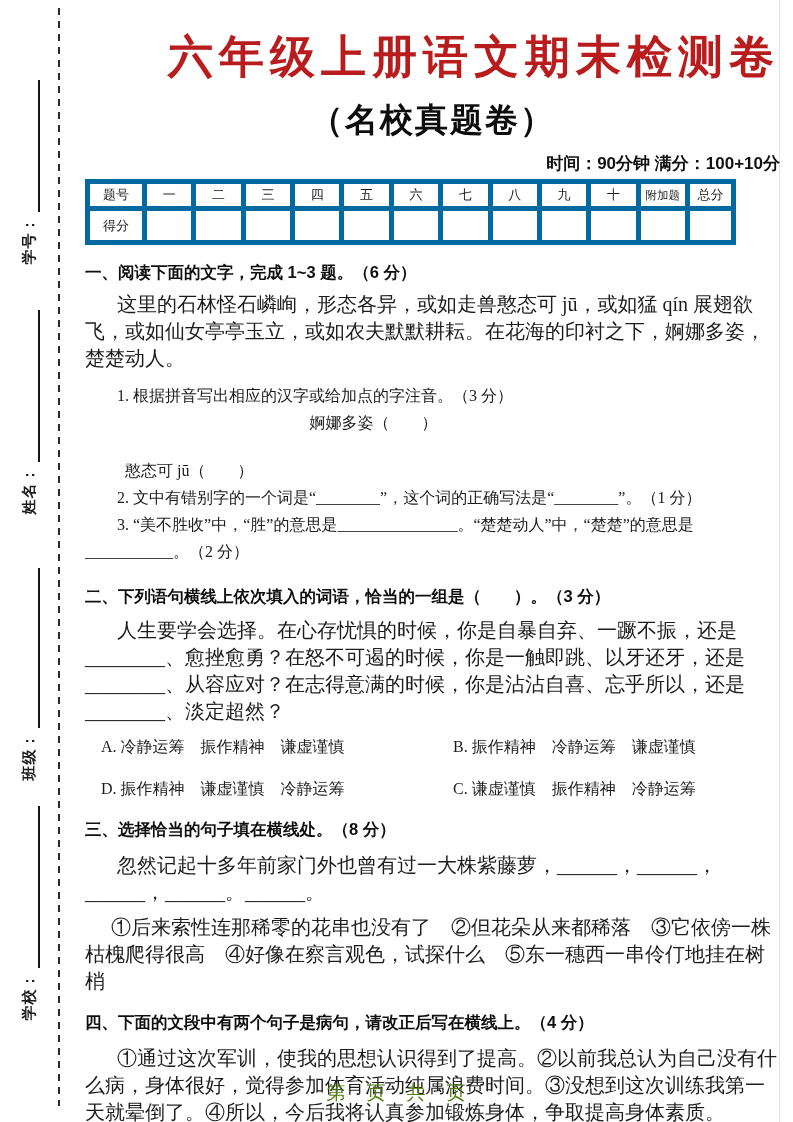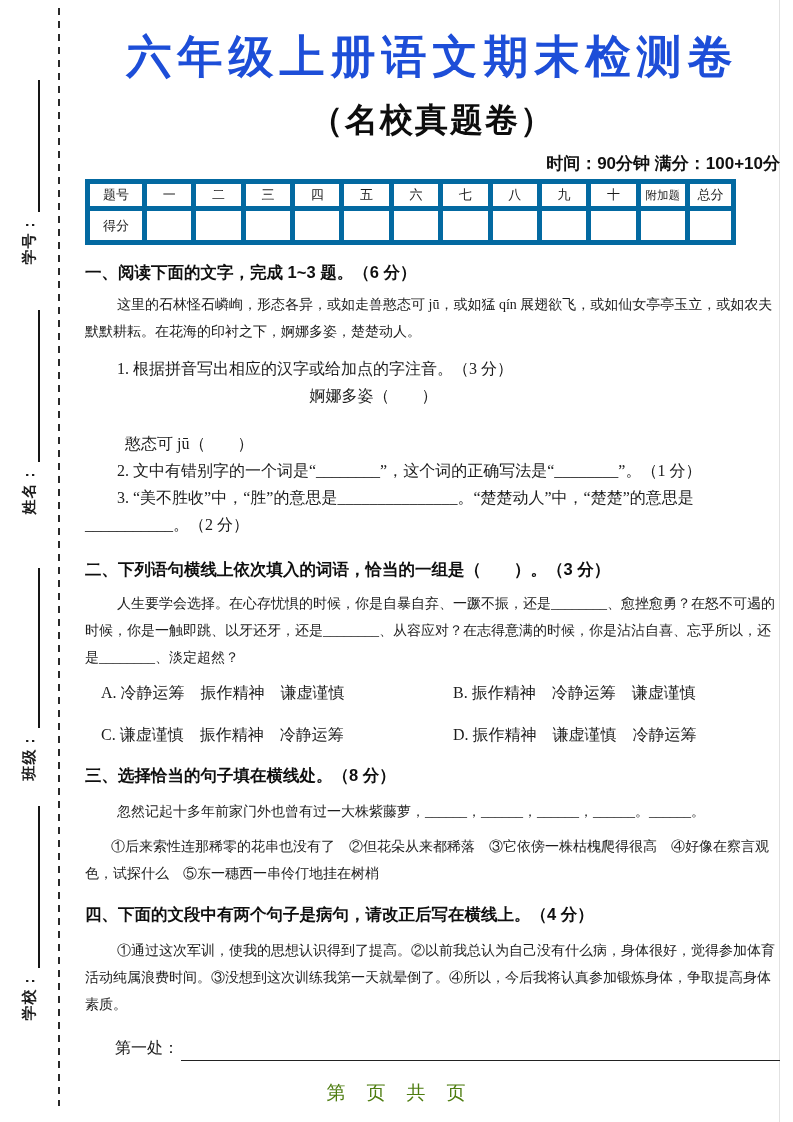--- a/index.html
+++ b/index.html
@@ -13,22 +13,22 @@
     position:absolute;left:58px;top:8px;height:1098px;width:2px;
     background:repeating-linear-gradient(to bottom,#2a2a2a 0 7px,transparent 7px 13px);
   }
   .edge-shadow{position:absolute;left:779px;top:0;bottom:0;width:1px;background:#e2e2e2;}
   .side-line{position:absolute;left:38px;width:1.5px;background:#161616;}
   .side-labelbox{position:absolute;left:16px;width:26px;height:56px;display:flex;align-items:center;justify-content:center;}
   .side-labelbox span{transform:rotate(-90deg);white-space:nowrap;font-size:15px;font-weight:600;letter-spacing:1px;}
   
   .content{position:absolute;left:85px;top:0;width:695px;}
   .title{
-    margin-top:30px;text-align:center;font-family:"Liberation Sans","DejaVu Sans",sans-serif;
-    font-weight:900;font-size:45px;line-height:54px;letter-spacing:6px;color:#1d4ed8;
+    margin-top:30px;text-align:right;font-family:"Liberation Sans","DejaVu Sans",sans-serif;
+    font-weight:900;font-size:45px;line-height:54px;letter-spacing:6px;color:#b91c1c;
   }
   .subtitle{
     margin-top:16px;text-align:center;font-family:"Liberation Sans","DejaVu Sans",sans-serif;
     font-weight:800;font-size:33px;line-height:40px;letter-spacing:2px;color:#0d0d0d;
   }
   .meta{
     margin-top:14px;text-align:right;font-family:"Liberation Sans","DejaVu Sans",sans-serif;
     font-weight:700;font-size:17px;line-height:20px;color:#111;
   }
   
@@ -38,21 +38,21 @@
     font-size:13px;padding:0;overflow:hidden;white-space:nowrap;
   }
   table.score tr.r1 td{height:22px;}
   table.score tr.r2 td{height:29px;}
   table.score td.small{font-size:11.5px;}
   
   .sec-heading{
     font-family:"Liberation Sans","DejaVu Sans",sans-serif;font-weight:700;
     font-size:16.5px;line-height:22px;color:#0f0f0f;
   }
-  .para{font-size:14px;line-height:27px;text-indent:32px;}
+  .para{font-size:20px;line-height:27px;text-indent:32px;}
   .qline{font-size:16px;line-height:27px;text-indent:32px;}
   .q1-items{display:flex;font-size:16px;line-height:27px;}
   .qi1{margin-left:40px;margin-top:48px;}
   .qi2{margin-left:66px;}
   .qi3{margin-left:56px;}
   .du{position:relative;}
   .du::after{content:"•";position:absolute;left:50%;bottom:-9px;transform:translateX(-50%);font-size:9px;color:#111;}
   .options{display:grid;grid-template-columns:352px 1fr;padding-left:16px;row-gap:15px;font-size:16px;line-height:27px;margin-top:8px;}
   .answer-row{display:flex;align-items:flex-end;margin-top:16px;font-size:16px;line-height:27px;padding-left:30px;}
   .answer-blank{flex:1;border-bottom:1px solid #222;height:22px;margin-left:2px;}
@@ -154,22 +154,22 @@
     <span class="qi3"><span>婀</span><span class="du">娜</span><span>多姿（　　）</span></span>
   </div>
   <div class="qline">2. 文中有错别字的一个词是“________”，这个词的正确写法是“________”。（1 分）</div>
   <div class="qline">3. “美不胜收”中，“胜”的意思是_______________。“楚楚动人”中，“楚楚”的意思是___________。（2 分）</div>
 
   <div class="sec-heading mt20">二、下列语句横线上依次填入的词语，恰当的一组是（　　）。（3 分）</div>
   <div class="para mt10">人生要学会选择。在心存忧惧的时候，你是自暴自弃、一蹶不振，还是________、愈挫愈勇？在怒不可遏的时候，你是一触即跳、以牙还牙，还是________、从容应对？在志得意满的时候，你是沾沾自喜、忘乎所以，还是________、淡定超然？</div>
   <div class="options">
     <span>A. 冷静运筹　振作精神　谦虚谨慎</span>
     <span>B. 振作精神　冷静运筹　谦虚谨慎</span>
+    <span>D. 振作精神　谦虚谨慎　冷静运筹</span>
     <span>C. 谦虚谨慎　振作精神　冷静运筹</span>
-    <span>D. 振作精神　谦虚谨慎　冷静运筹</span>
   </div>
 
   <div class="sec-heading mt16">三、选择恰当的句子填在横线处。（8 分）</div>
   <div class="para mt12">忽然记起十多年前家门外也曾有过一大株紫藤萝，______，______，______，______。______。</div>
   <div class="para mt8" style="text-indent:26px;">①后来索性连那稀零的花串也没有了　②但花朵从来都稀落　③它依傍一株枯槐爬得很高　④好像在察言观色，试探什么　⑤东一穗西一串伶仃地挂在树梢</div>
 
   <div class="sec-heading mt16">四、下面的文段中有两个句子是病句，请改正后写在横线上。（4 分）</div>
   <div class="para mt12">①通过这次军训，使我的思想认识得到了提高。②以前我总认为自己没有什么病，身体很好，觉得参加体育活动纯属浪费时间。③没想到这次训练我第一天就晕倒了。④所以，今后我将认真参加锻炼身体，争取提高身体素质。</div>
   <div class="answer-row">
     <span>第一处：</span>

